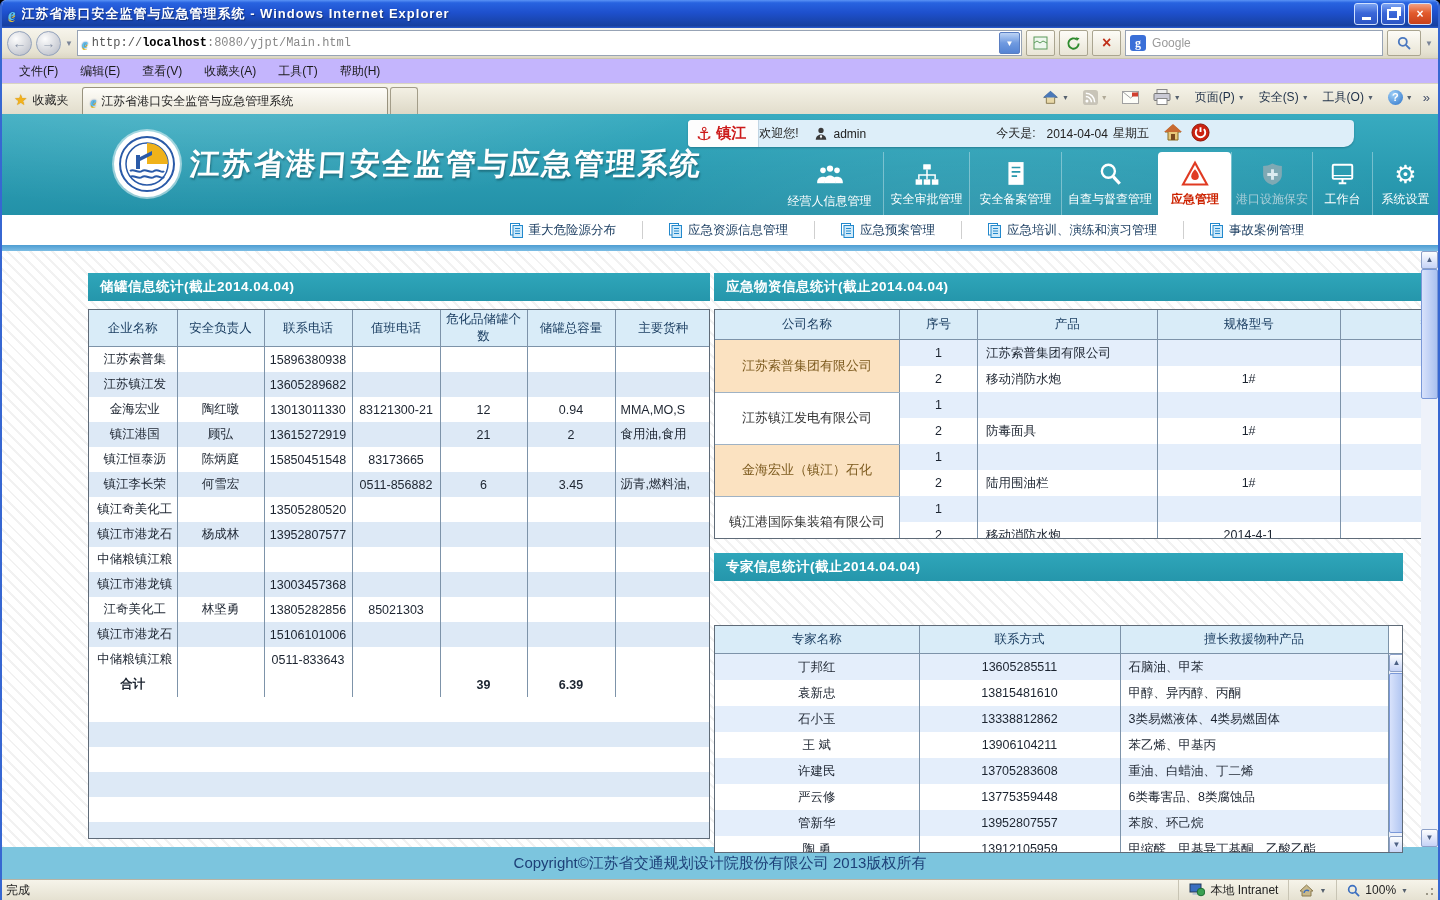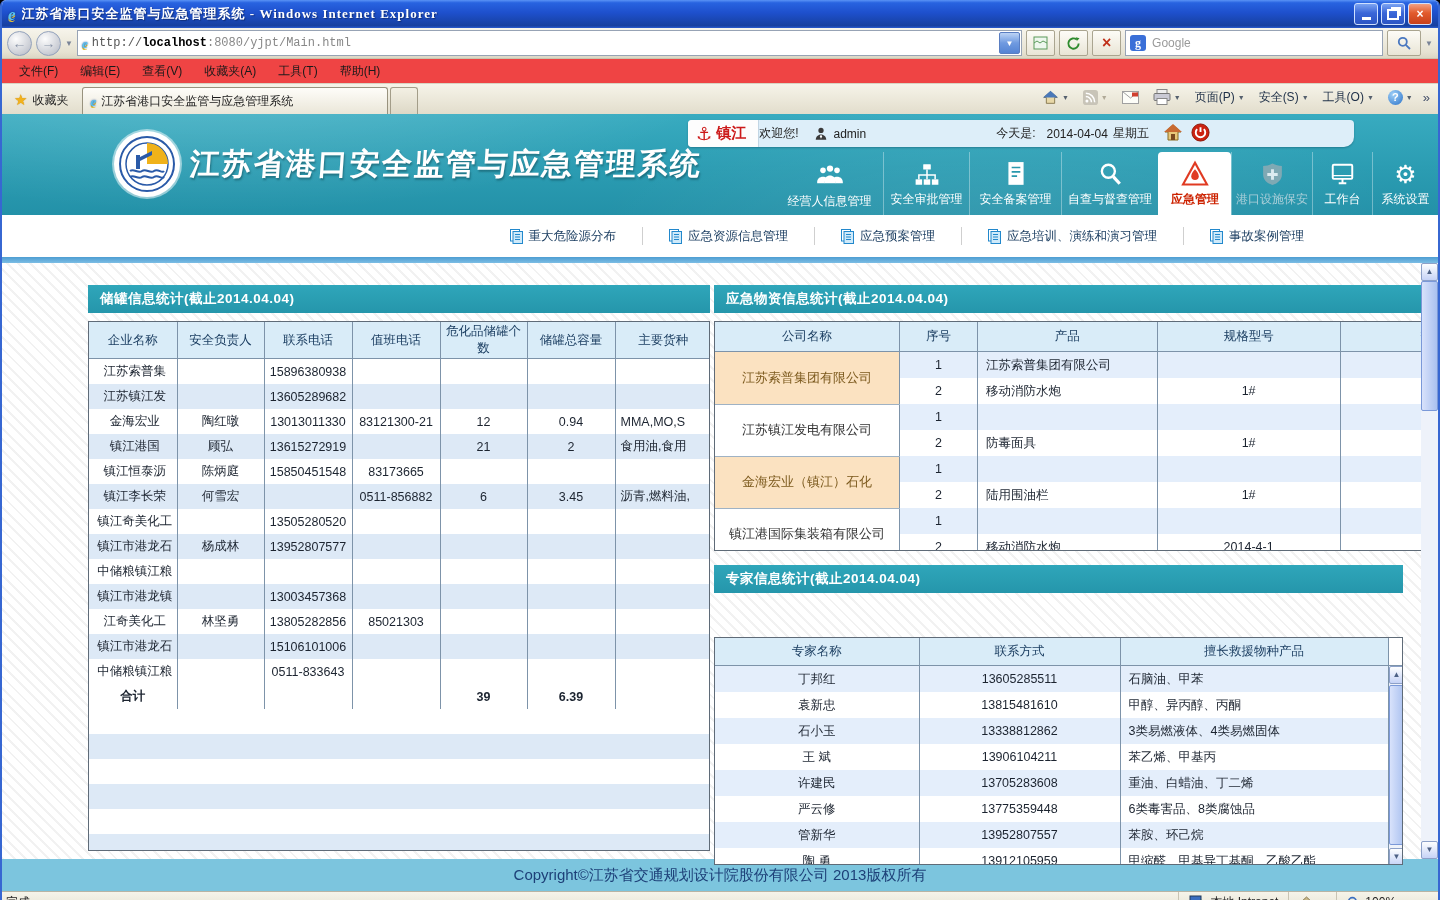--- a/index.html
+++ b/index.html
@@ -6,21 +6,21 @@
   body{width:1440px;height:900px;font-family:"Liberation Sans","DejaVu Sans",sans-serif;font-size:12px;color:#222;}
   .window{width:1440px;height:900px;display:flex;flex-direction:column;box-sizing:border-box;
     border-left:2px solid #3767d2;border-right:2px solid #3767d2;border-radius:6px 6px 0 0;overflow:hidden;background:#fff;}
 
   
   .titlebar{height:28px;flex:none;display:flex;align-items:center;padding:0 6px;gap:6px;
     background:linear-gradient(180deg,#5a93f5 0%,#2863e0 10%,#1e50cd 45%,#17409f 92%,#2a5cd0 100%);}
   .ie-e{font-family:"Liberation Serif",serif;font-style:italic;font-weight:bold;font-size:17px;color:#59c2f0;
     text-shadow:0 0 2px #0a3a8a, 0 2px 0 #e8c53a;line-height:1;}
   .win-title{color:#fff;font-weight:bold;font-size:13px;letter-spacing:1px;text-shadow:1px 1px 1px #12307a;flex:1;
-    white-space:nowrap;overflow:hidden;font-family:Liberation Serif, serif;}
+    white-space:nowrap;overflow:hidden;}
   .winbtns{display:flex;gap:3px;}
   .winbtn{width:22px;height:20px;border-radius:3px;border:1px solid #cfe0ff;display:flex;align-items:center;justify-content:center;
     color:#fff;font-weight:bold;font-size:12px;line-height:1;background:linear-gradient(180deg,#7ca4f2,#3a66d8 45%,#2c55c4);}
   .winbtn.close{background:linear-gradient(180deg,#f2a083,#e25b2d 45%,#c8401a);}
   .glyph-min{display:block;width:9px;height:3px;background:#fff;margin-top:9px;}
   .glyph-restore{display:block;width:8px;height:7px;border:2px solid #fff;box-shadow:3px -3px 0 -1px #fff;}
 
   
   .urlbar{height:30px;flex:none;display:flex;align-items:center;gap:4px;padding:0 5px;
     background:linear-gradient(180deg,#f7f5ec,#e6e2d2 80%,#dcd7c4);border-bottom:1px solid #c9c4b0;}
@@ -36,21 +36,21 @@
   .chromebtn{width:27px;height:24px;flex:none;border:1px solid #aaa590;border-radius:2px;display:flex;align-items:center;justify-content:center;
     background:linear-gradient(180deg,#fdfcf7,#e9e5d6);}
   .stop-x{color:#c0301a;font-size:16px;font-weight:bold;line-height:1;}
   .searchbox{width:248px;height:24px;flex:none;background:#fff;border:1px solid #97a3b5;display:flex;align-items:center;gap:4px;padding:0 4px;}
   .gicon{width:16px;height:16px;flex:none;border-radius:3px;background:#3a6fd8;color:#fff;font-weight:bold;font-family:"Liberation Serif",serif;
     display:flex;align-items:center;justify-content:center;font-size:12px;}
   .searchbox input{border:none;outline:none;flex:1;font-size:12px;color:#444;font-family:"Liberation Sans",sans-serif;background:transparent;}
   .searchbox input::placeholder{color:#9a9a9a;}
 
   
-  .menubar{height:24px;flex:none;display:flex;align-items:center;background:#ef4444;border-bottom:1px solid #d8d4c2;padding-left:6px;}
+  .menubar{height:24px;flex:none;display:flex;align-items:center;background:#c4b5fd;border-bottom:1px solid #d8d4c2;padding-left:6px;}
   .menu-item{padding:0 11px;font-size:12px;color:#1a1a1a;line-height:24px;}
 
   
   .favbar{height:30px;flex:none;display:flex;align-items:flex-end;background:linear-gradient(180deg,#f6f4e9,#e2ddcc);padding:0 4px;}
   .fav-btn{display:flex;align-items:center;gap:5px;padding:0 8px;height:24px;margin-bottom:2px;}
   .star{color:#f2b21d;font-size:15px;text-shadow:0 0 1px #b87f0a;}
   .tab{width:290px;height:26px;display:flex;align-items:center;gap:5px;padding:0 7px;margin-left:6px;
     background:linear-gradient(180deg,#fefdf9,#eae6d8);border:1px solid #98927e;border-bottom:none;border-radius:3px 3px 0 0;}
   .tab-title{font-size:12px;color:#1a1a1a;white-space:nowrap;overflow:hidden;text-overflow:ellipsis;}
   .tabstub{width:26px;height:26px;margin-left:2px;background:linear-gradient(180deg,#f3f0e4,#ddd8c6);
@@ -86,21 +86,21 @@
     padding-top:7px;gap:4px;border-left:1px solid rgba(255,255,255,.35);cursor:pointer;}
   .nav-item:first-child{border-left:none;gap:6px;}
   .nav-label{font-size:12px;color:#fff;white-space:nowrap;}
   .nav-item.active{background:#fff;border-radius:4px 4px 0 0;border-left-color:transparent;}
   .nav-item.active .nav-label{color:#cc2200;font-weight:bold;}
   .nav-item.disabled .nav-label{color:#a9ced8;}
   .nav-icon{height:28px;display:flex;align-items:flex-end;justify-content:center;}
   .gear-glyph{font-family:"DejaVu Sans",sans-serif;font-size:25px;color:#fff;line-height:1;}
 
   
-  .subnav{height:42px;flex:none;background:#fff;display:flex;justify-content:flex-end;align-items:center;padding-right:108px;}
+  .subnav{height:30px;flex:none;background:#fff;display:flex;justify-content:flex-end;align-items:center;padding-right:108px;}
   .subnav-item{display:flex;align-items:center;gap:6px;padding:0 26px;height:18px;border-left:1px solid #cfcfcf;
     font-size:12.5px;color:#173a5e;cursor:pointer;white-space:nowrap;}
   .subnav-item:first-child{border-left:none;}
   .blueband{height:6px;flex:none;background:linear-gradient(180deg,#4d9dd2,#7cbde4);}
 
   
   .content{flex:none;height:596px;position:relative;
     background:#fff;
     background-image:repeating-linear-gradient(45deg,rgba(160,160,160,.14) 0 2px,transparent 2px 8px);}
   .panel{position:absolute;}

